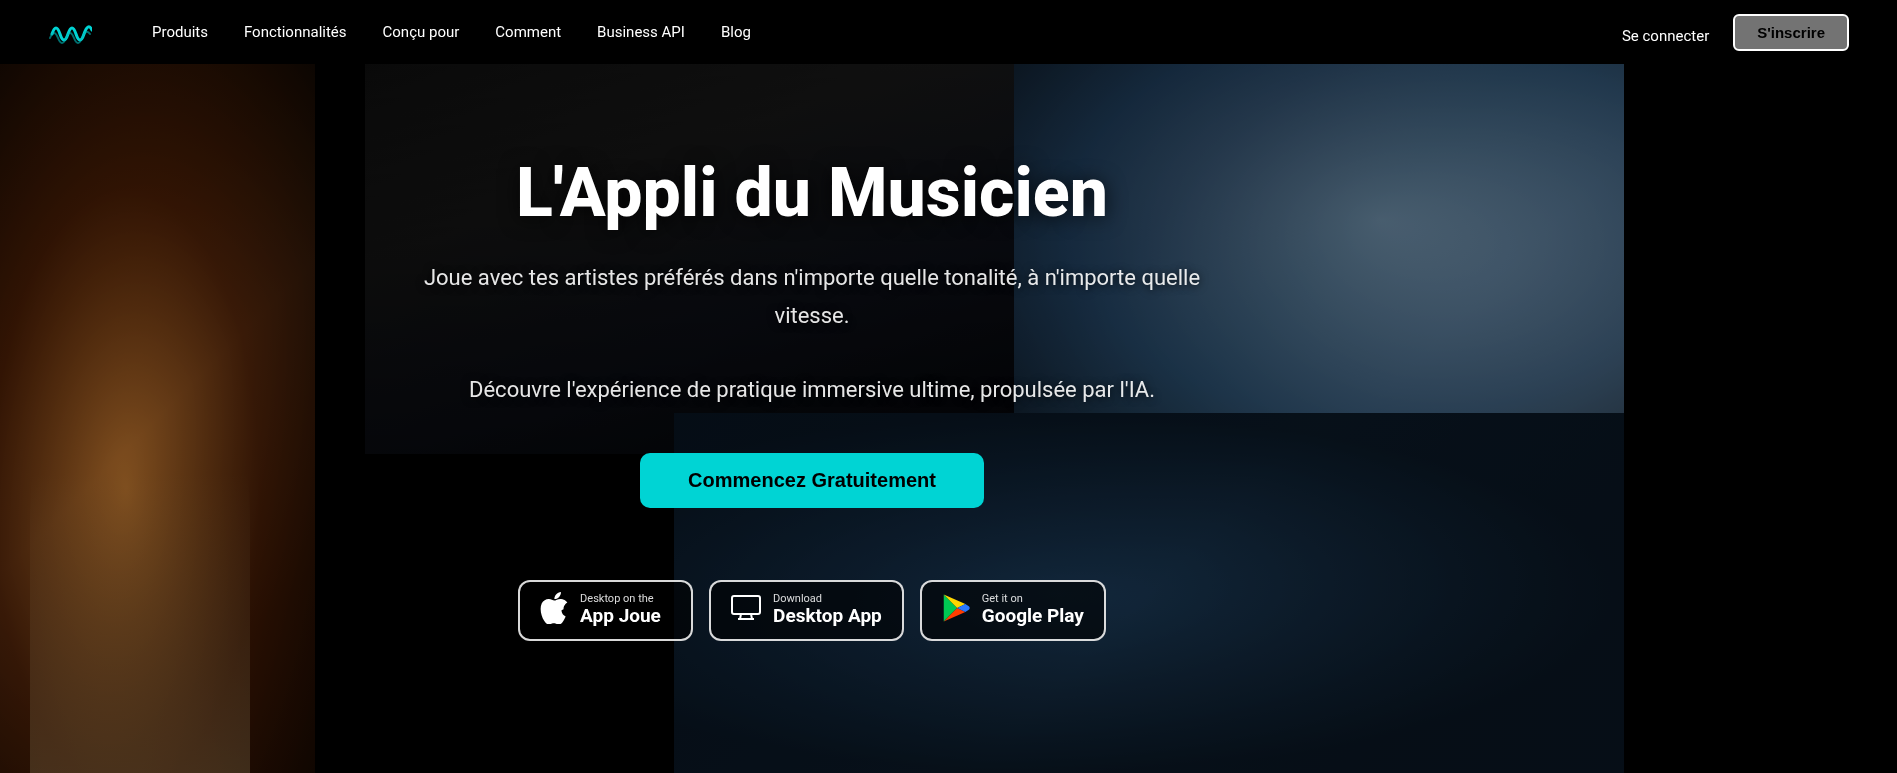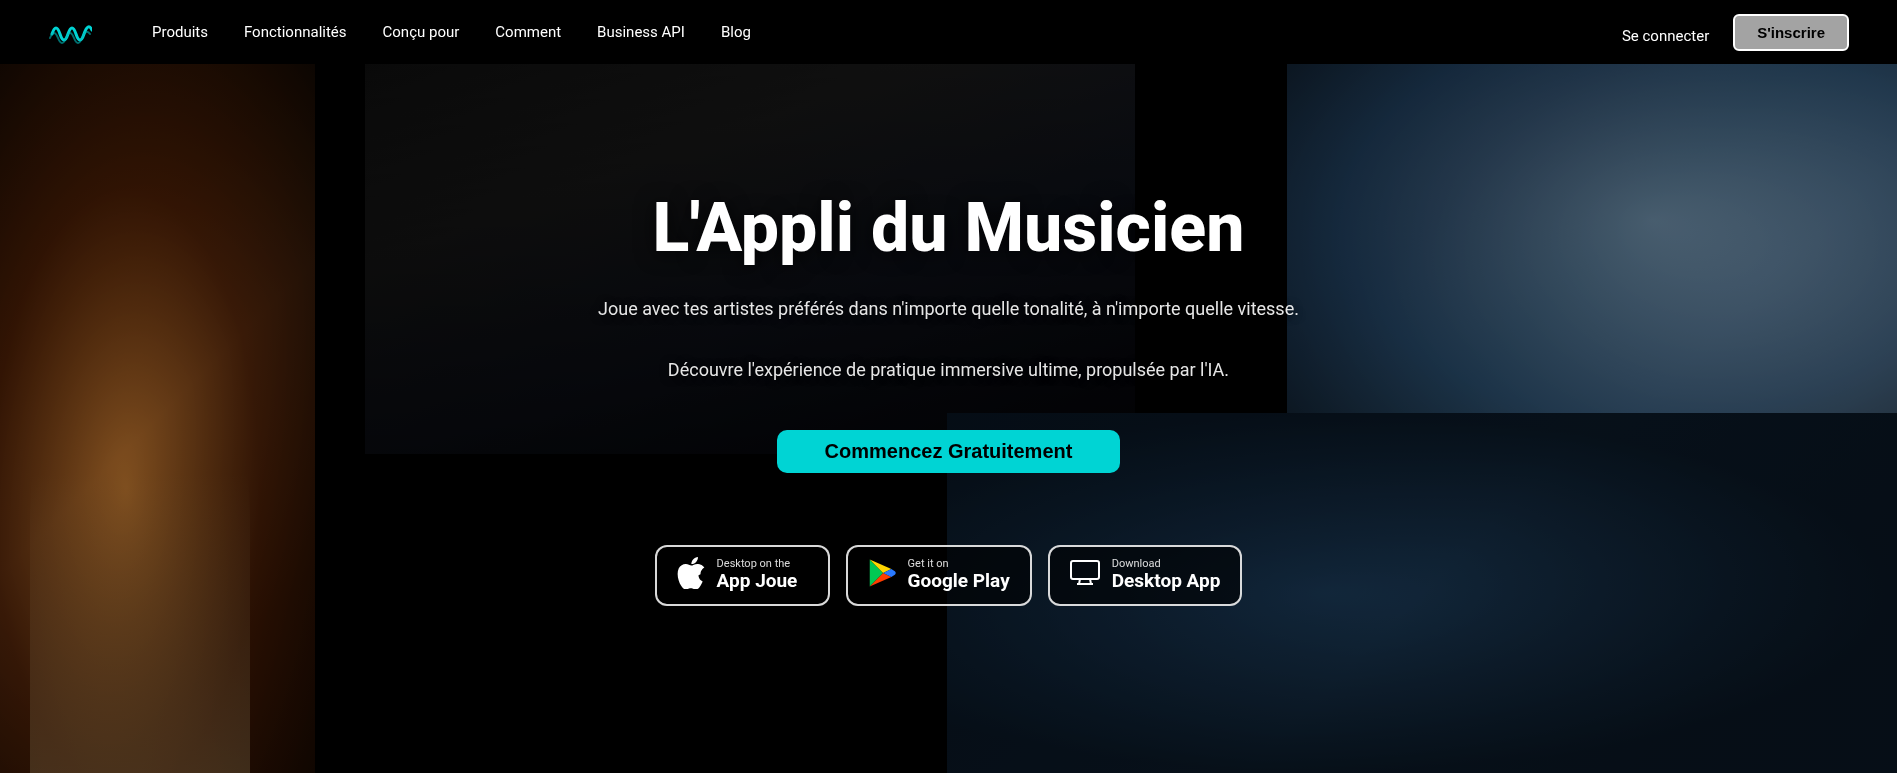--- a/index.html
+++ b/index.html
@@ -56,35 +56,35 @@
 
     .nav-signin {
       color: #fff;
       font-size: 15px;
       cursor: pointer;
       text-decoration: none;
       margin-top: 8px;
     }
 
     .nav-register {
-      background: #a3a3a3;
+      background: #737373;
       color: #000;
       border: 2px solid #fff;
       border-radius: 6px;
       padding: 8px 22px;
       font-size: 15px;
       font-weight: 600;
       cursor: pointer;
       white-space: nowrap;
     }
 
     
     .hero {
       position: relative;
-      width: 1897px;
+      width: 1624px;
       height: 709px;
       overflow: hidden;
       display: flex;
       align-items: center;
       justify-content: center;
     }
 
     
     .bg-left {
       position: absolute;
@@ -190,34 +190,34 @@
     .hero-title {
       font-size: 68px;
       font-weight: 800;
       line-height: 1.1;
       color: #fff;
       margin-bottom: 28px;
       text-shadow: 0 2px 20px rgba(0,0,0,0.8);
     }
 
     .hero-subtitle {
-      font-size: 18px;
+      font-size: 22px;
       font-weight: 400;
       line-height: 1.7;
       color: rgba(255,255,255,0.9);
       margin-bottom: 44px;
       text-shadow: 0 1px 8px rgba(0,0,0,0.8);
     }
 
     .cta-button {
       background: #00d4d4;
       color: #000;
       border: none;
       border-radius: 10px;
-      padding: 10px 48px;
+      padding: 16px 48px;
       font-size: 20px;
       font-weight: 700;
       cursor: pointer;
       margin-bottom: 36px;
       display: inline-block;
     }
 
     .store-buttons {
       display: flex;
       gap: 16px;
@@ -331,44 +331,44 @@
             <path d="M23.5 17.2c0-4.4 3.6-6.6 3.8-6.7-2.1-3-5.3-3.4-6.4-3.5-2.7-.3-5.3 1.6-6.6 1.6-1.4 0-3.4-1.6-5.6-1.5-2.8.04-5.5 1.7-6.9 4.2C-.8 16.9 1.4 24.5 4 28.6c1.3 1.9 2.8 4 4.8 3.9 1.9-.1 2.6-1.2 5-1.2 2.3 0 3 1.2 5 1.2 2.1 0 3.4-1.9 4.7-3.8 1.5-2.2 2.1-4.3 2.1-4.4-.1-.1-4.1-1.6-4.1-6.1zM19.3 4.8C20.4 3.5 21.1 1.7 20.9 0c-1.6.1-3.6 1.1-4.8 2.4-1 1.1-1.9 3-1.7 4.7 1.8.1 3.8-.9 4.9-2.3z"></path>
           </svg>
         </div>
         <div class="store-btn-text">
           <span class="store-btn-small">Desktop on the</span>
           <span class="store-btn-large">App Joue</span>
         </div>
       </div>
 
       <div class="store-btn">
+        <div class="store-btn-icon desktop-icon">
+          <svg width="30" height="26" viewBox="0 0 30 26" fill="none">
+            <rect x="1" y="1" width="28" height="18" rx="2" stroke="white" stroke-width="2" fill="none"></rect>
+            <line x1="10" y1="19" x2="9" y2="24" stroke="white" stroke-width="2"></line>
+            <line x1="20" y1="19" x2="21" y2="24" stroke="white" stroke-width="2"></line>
+            <line x1="7" y1="24" x2="23" y2="24" stroke="white" stroke-width="2"></line>
+          </svg>
+        </div>
+        <div class="store-btn-text">
+          <span class="store-btn-small">Download</span>
+          <span class="store-btn-large">Desktop App</span>
+        </div>
+      </div>
+
+      <div class="store-btn">
         <div class="store-btn-icon">
           <svg class="play-icon" viewBox="0 0 24 24" xmlns="http://www.w3.org/2000/svg">
             <path d="M1.5 0.5L13 12L1.5 23.5L1.5 0.5Z" fill="#00C853"></path>
             <path d="M1.5 0.5L20 8.5L13 12L1.5 0.5Z" fill="#FFD600"></path>
             <path d="M13 12L20 15.5L1.5 23.5L13 12Z" fill="#FF3D00"></path>
             <path d="M20 8.5L23 10.5C24 11.1 24 12.9 23 13.5L20 15.5L13 12L20 8.5Z" fill="#2979FF"></path>
           </svg>
         </div>
         <div class="store-btn-text">
           <span class="store-btn-small">Get it on</span>
           <span class="store-btn-large">Google Play</span>
         </div>
       </div>
 
-      <div class="store-btn">
-        <div class="store-btn-icon desktop-icon">
-          <svg width="30" height="26" viewBox="0 0 30 26" fill="none">
-            <rect x="1" y="1" width="28" height="18" rx="2" stroke="white" stroke-width="2" fill="none"></rect>
-            <line x1="10" y1="19" x2="9" y2="24" stroke="white" stroke-width="2"></line>
-            <line x1="20" y1="19" x2="21" y2="24" stroke="white" stroke-width="2"></line>
-            <line x1="7" y1="24" x2="23" y2="24" stroke="white" stroke-width="2"></line>
-          </svg>
-        </div>
-        <div class="store-btn-text">
-          <span class="store-btn-small">Download</span>
-          <span class="store-btn-large">Desktop App</span>
-        </div>
-      </div>
-
     </div>
   </div>
 </div>
 
 </body></html>

